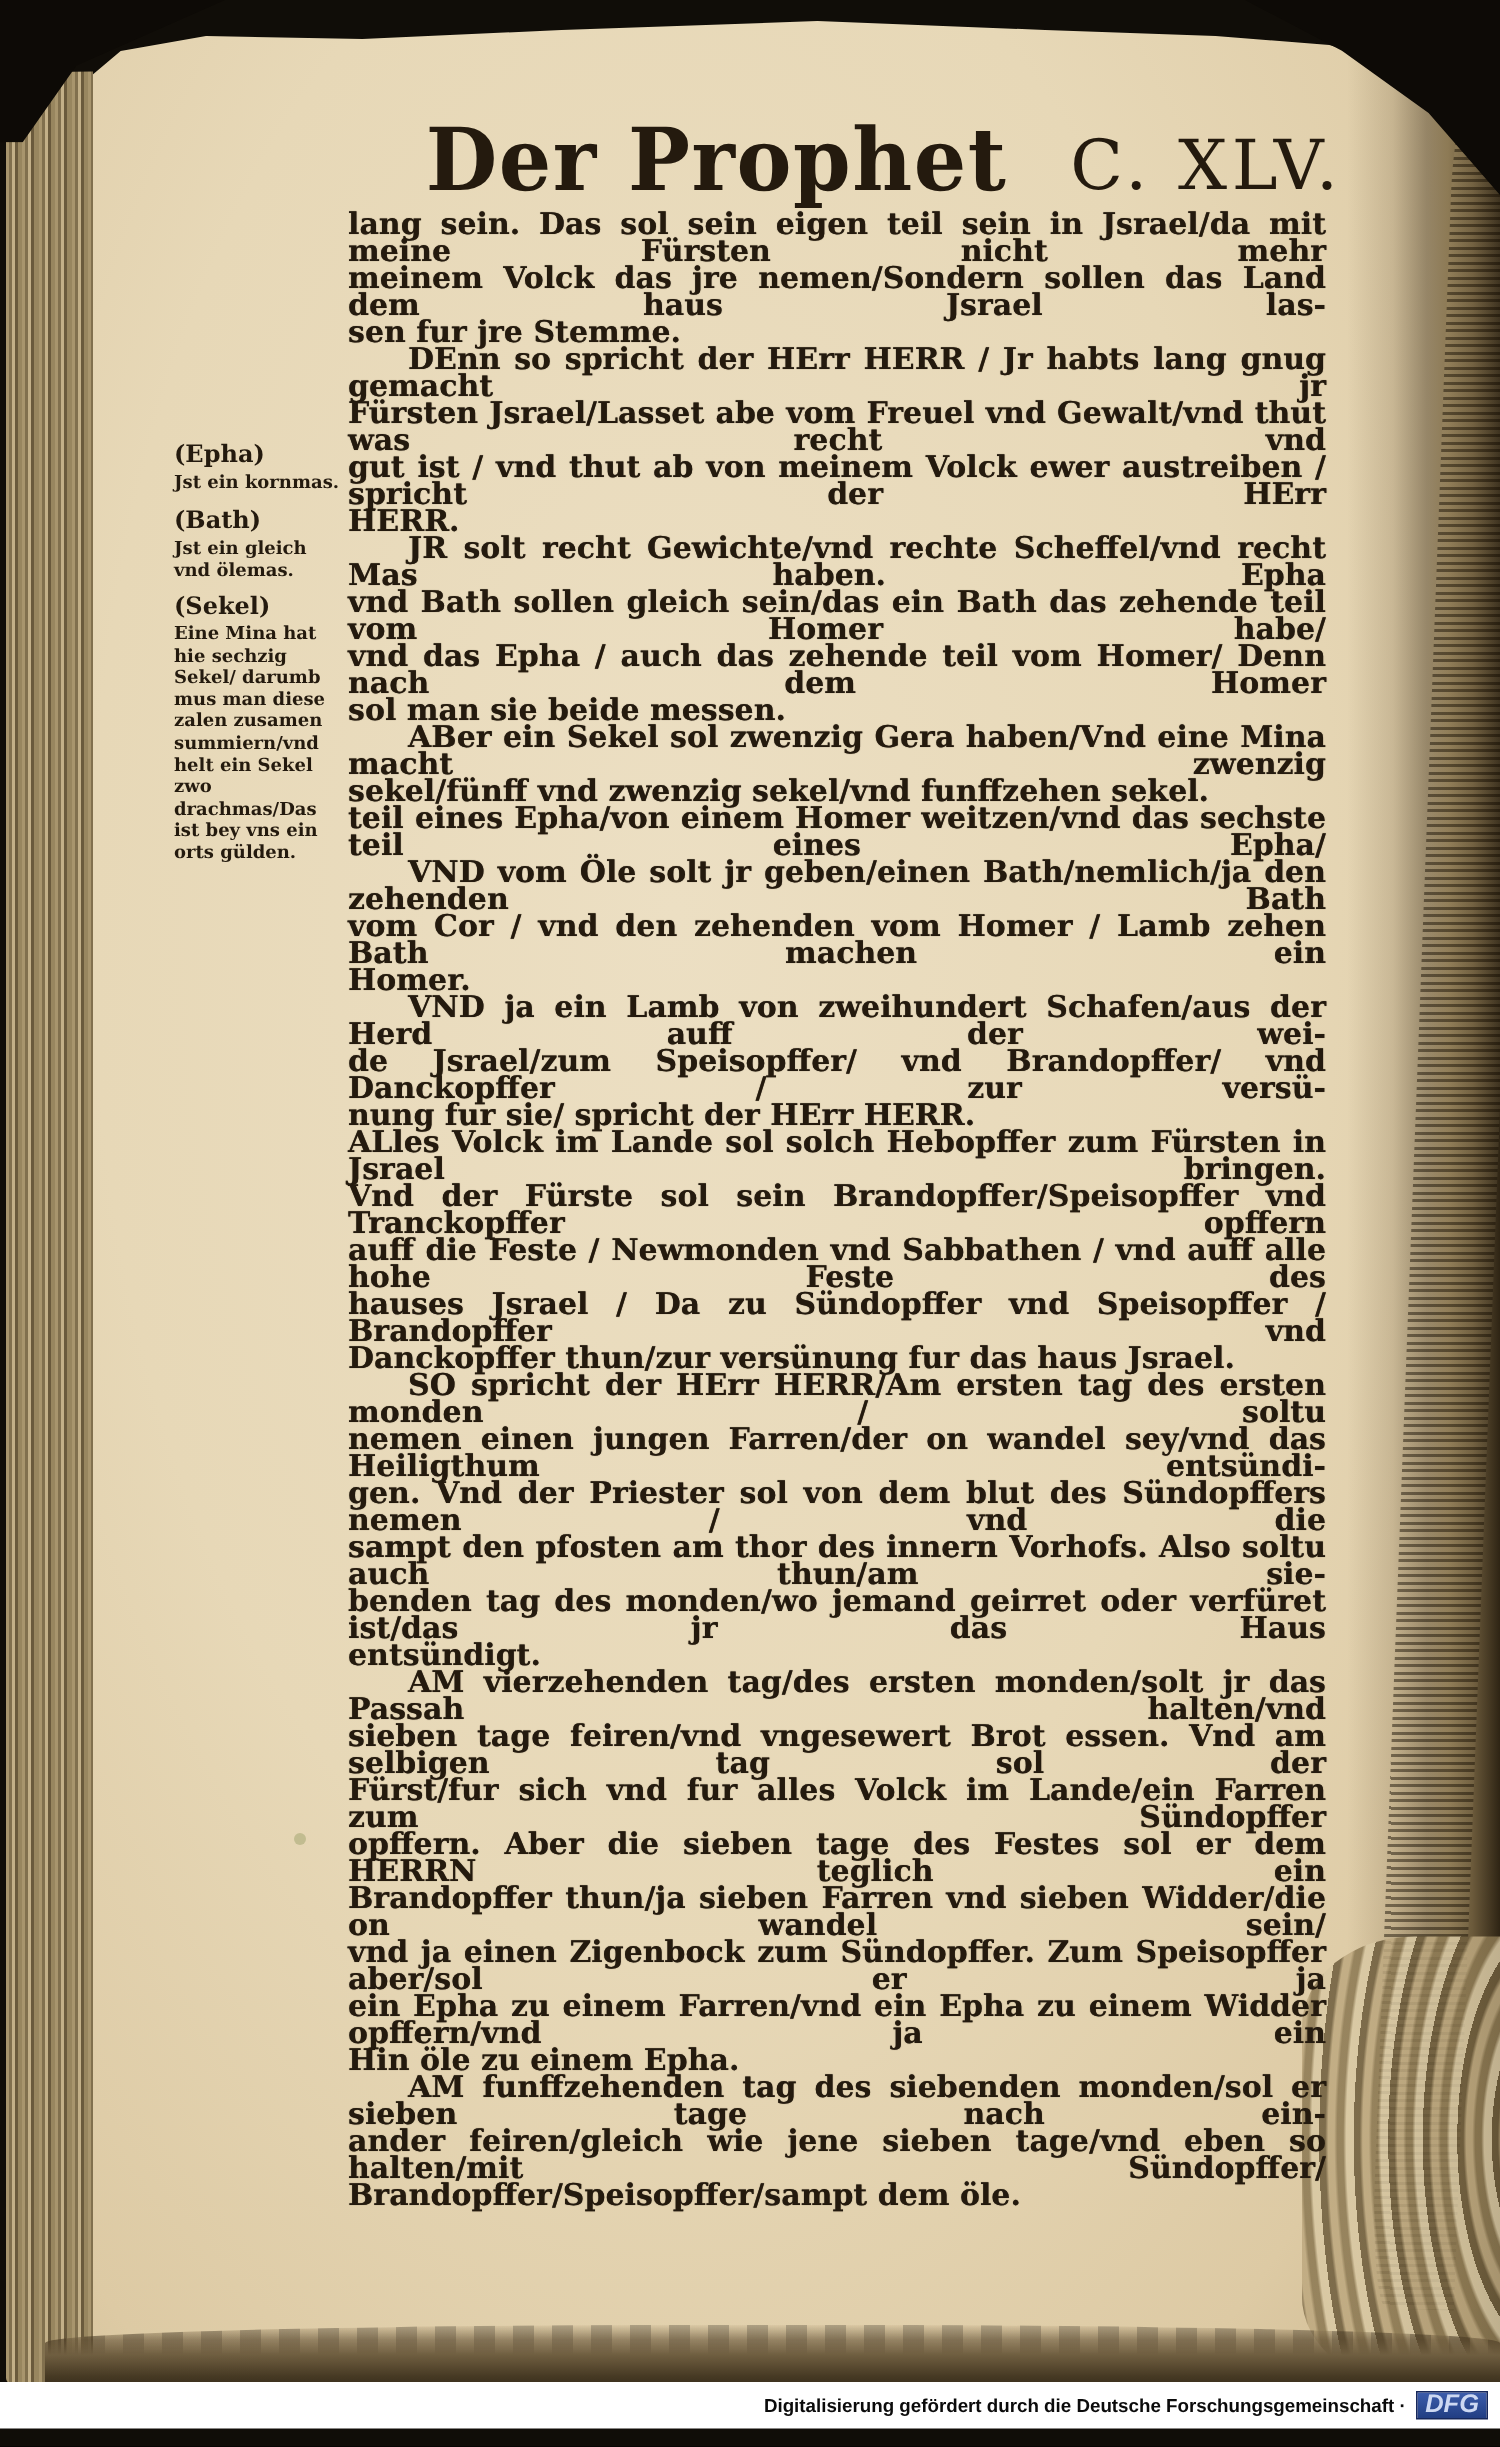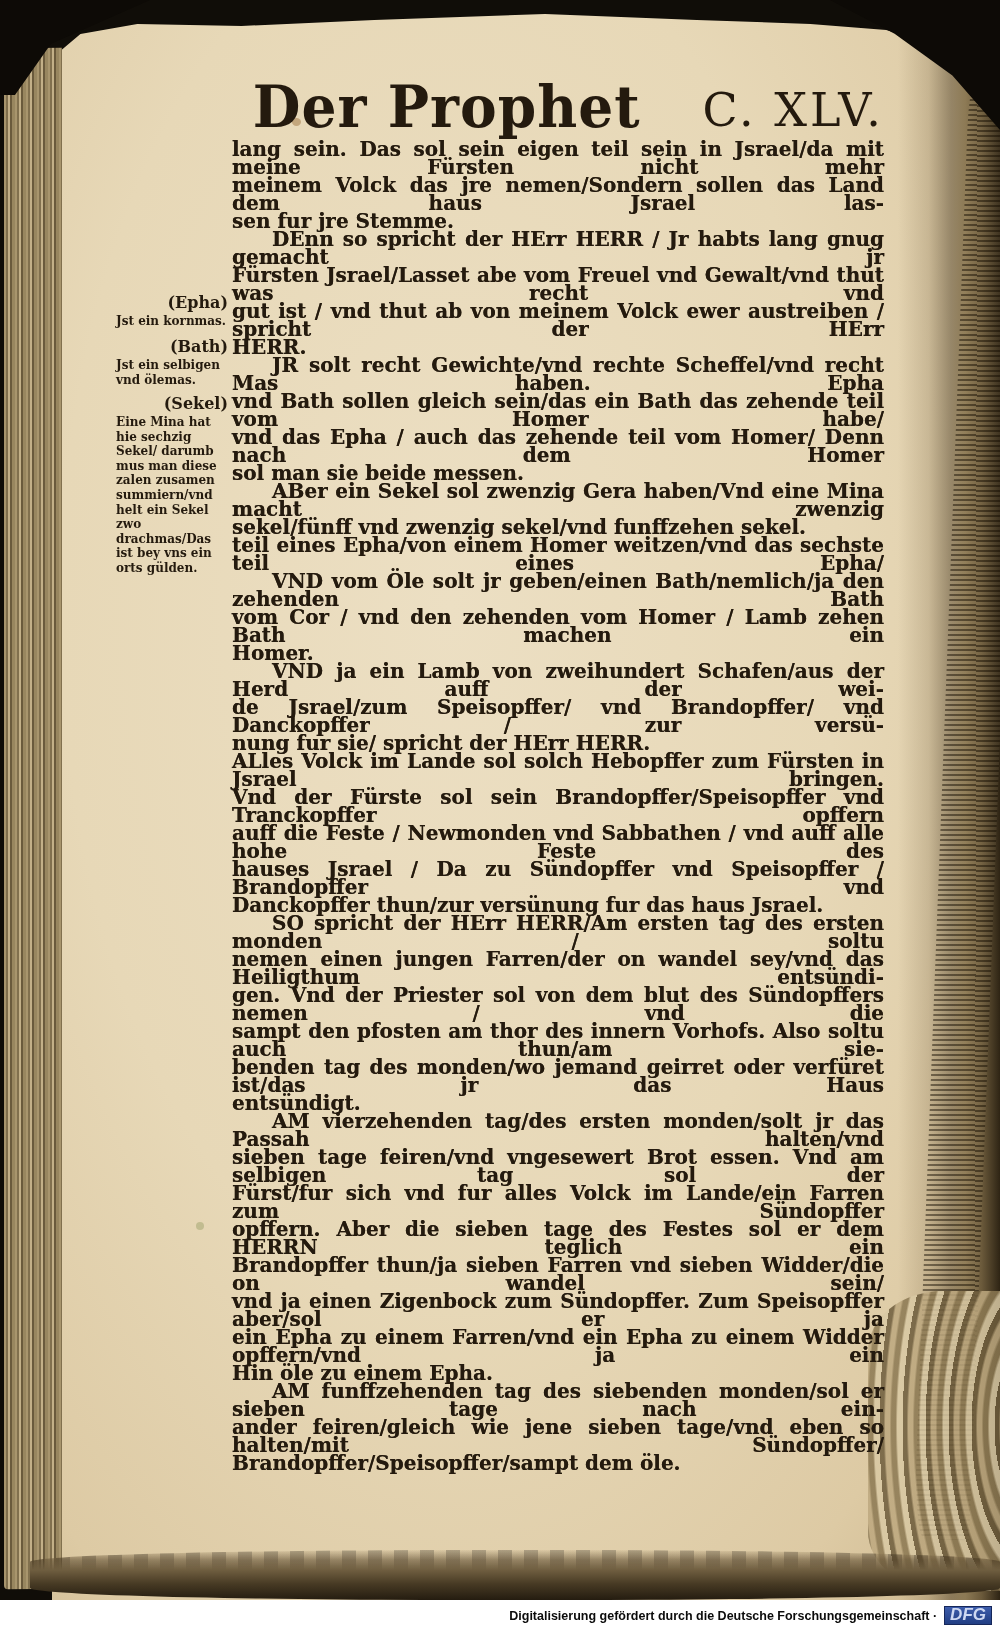--- a/index.html
+++ b/index.html
@@ -25,37 +25,37 @@
      border-radius:45%/12px;}
   .corner-curl{position:absolute;right:-18px;bottom:40px;width:150px;height:300px;opacity:.85;
      background:repeating-radial-gradient(ellipse 160px 340px at 115% 45%, #d9c9a4 0 5px, #8b7852 7px 11px, #bda87f 13px 17px, #6d5c3c 19px 23px);
      border-radius:50% 0 0 50%/20% 0 0 20%;}
   .black-tl{position:absolute;left:0;top:0;width:150px;height:95px;background:#0d0a06;
      clip-path:polygon(0 0,100% 0,34% 46%,10% 100%,0 100%);}
   .black-tr{position:absolute;right:0;top:0;width:170px;height:130px;background:#0d0a06;
      clip-path:polygon(0 0,100% 0,100% 100%,72% 58%,38% 26%);}
   
   .ink{color:#241a0e;}
-  .running-head{position:absolute;left:232px;top:74px;width:652px;display:flex;justify-content:flex-end;align-items:baseline;gap:62px;}
+  .running-head{position:absolute;left:243px;top:74px;width:652px;display:flex;justify-content:flex-end;align-items:baseline;gap:42px;}
   .rh-title{font-size:55px;font-weight:bold;letter-spacing:1px;transform:scaleY(1.05);}
   .rh-chap{font-size:46px;letter-spacing:3px;}
   .margin-notes{position:absolute;left:116px;top:0;width:112px;}
   .note{position:absolute;left:0;width:112px;text-align:left;}
-  .note .term{display:block;text-align:right;font-size:16px;font-weight:bold;margin-bottom:2px;}
+  .note .term{display:block;text-align:left;font-size:16px;font-weight:bold;margin-bottom:2px;}
   .note .gloss{display:block;font-size:12px;font-weight:bold;line-height:14.6px;}
   .note:nth-child(1){top:293px;}
   .note:nth-child(2){top:337px;}
   .note:nth-child(3){top:394px;}
   .text-col{position:absolute;left:232px;top:140px;width:652px;}
   .line{font-size:20px;font-weight:700;line-height:18px;white-space:normal;
         text-shadow:0 0 .5px rgba(36,26,14,.8);}
   .line.jl{text-align:justify;text-align-last:justify;}
   .line.ind{text-indent:40px;}
   
-  .footer-bar{position:absolute;left:0;right:0;bottom:0;height:31px;background:#ffffff;
+  .footer-bar{position:absolute;left:0;right:0;bottom:12px;height:31px;background:#ffffff;
      display:flex;align-items:center;justify-content:flex-end;gap:7px;padding-right:8px;box-sizing:border-box;
      font-family:"Liberation Sans", sans-serif;}
   .credit{font-size:12.5px;font-weight:bold;color:#0b0b0b;}
   .dfg-logo{display:inline-block;background:linear-gradient(180deg,#3c5cab 0%,#213e83 100%);color:#cdd8f2;
      font-style:italic;font-weight:bold;font-size:17px;padding:1px 5px 2px 5px;border:1px solid #16275a;line-height:14px;}
 </style>
 </head>
 <body>
 
 <div class="scan">
@@ -76,21 +76,21 @@
     <span class="rh-chap">C. XLV.</span>
   </div>
 
   <div class="margin-notes ink" id="margin-notes">
       <div class="note">
         <span class="term">(Epha)</span>
         <span class="gloss">Jst ein kornmas.</span>
       </div>
       <div class="note">
         <span class="term">(Bath)</span>
-        <span class="gloss">Jst ein selbigen vnd ölemas.</span>
+        <span class="gloss">Jst ein gleich vnd ölemas.</span>
       </div>
       <div class="note">
         <span class="term">(Sekel)</span>
         <span class="gloss">Eine Mina hat hie sechzig Sekel/ darumb mus man diese zalen zusamen summiern/vnd helt ein Sekel zwo drachmas/Das ist bey vns ein orts gülden.</span>
       </div>
     </div>
 
   <div class="text-col ink">
     <div id="body-paragraphs">
         <div class="line jl">lang sein. Das sol sein eigen teil sein in Jsrael/da mit meine Fürsten nicht mehr</div>

